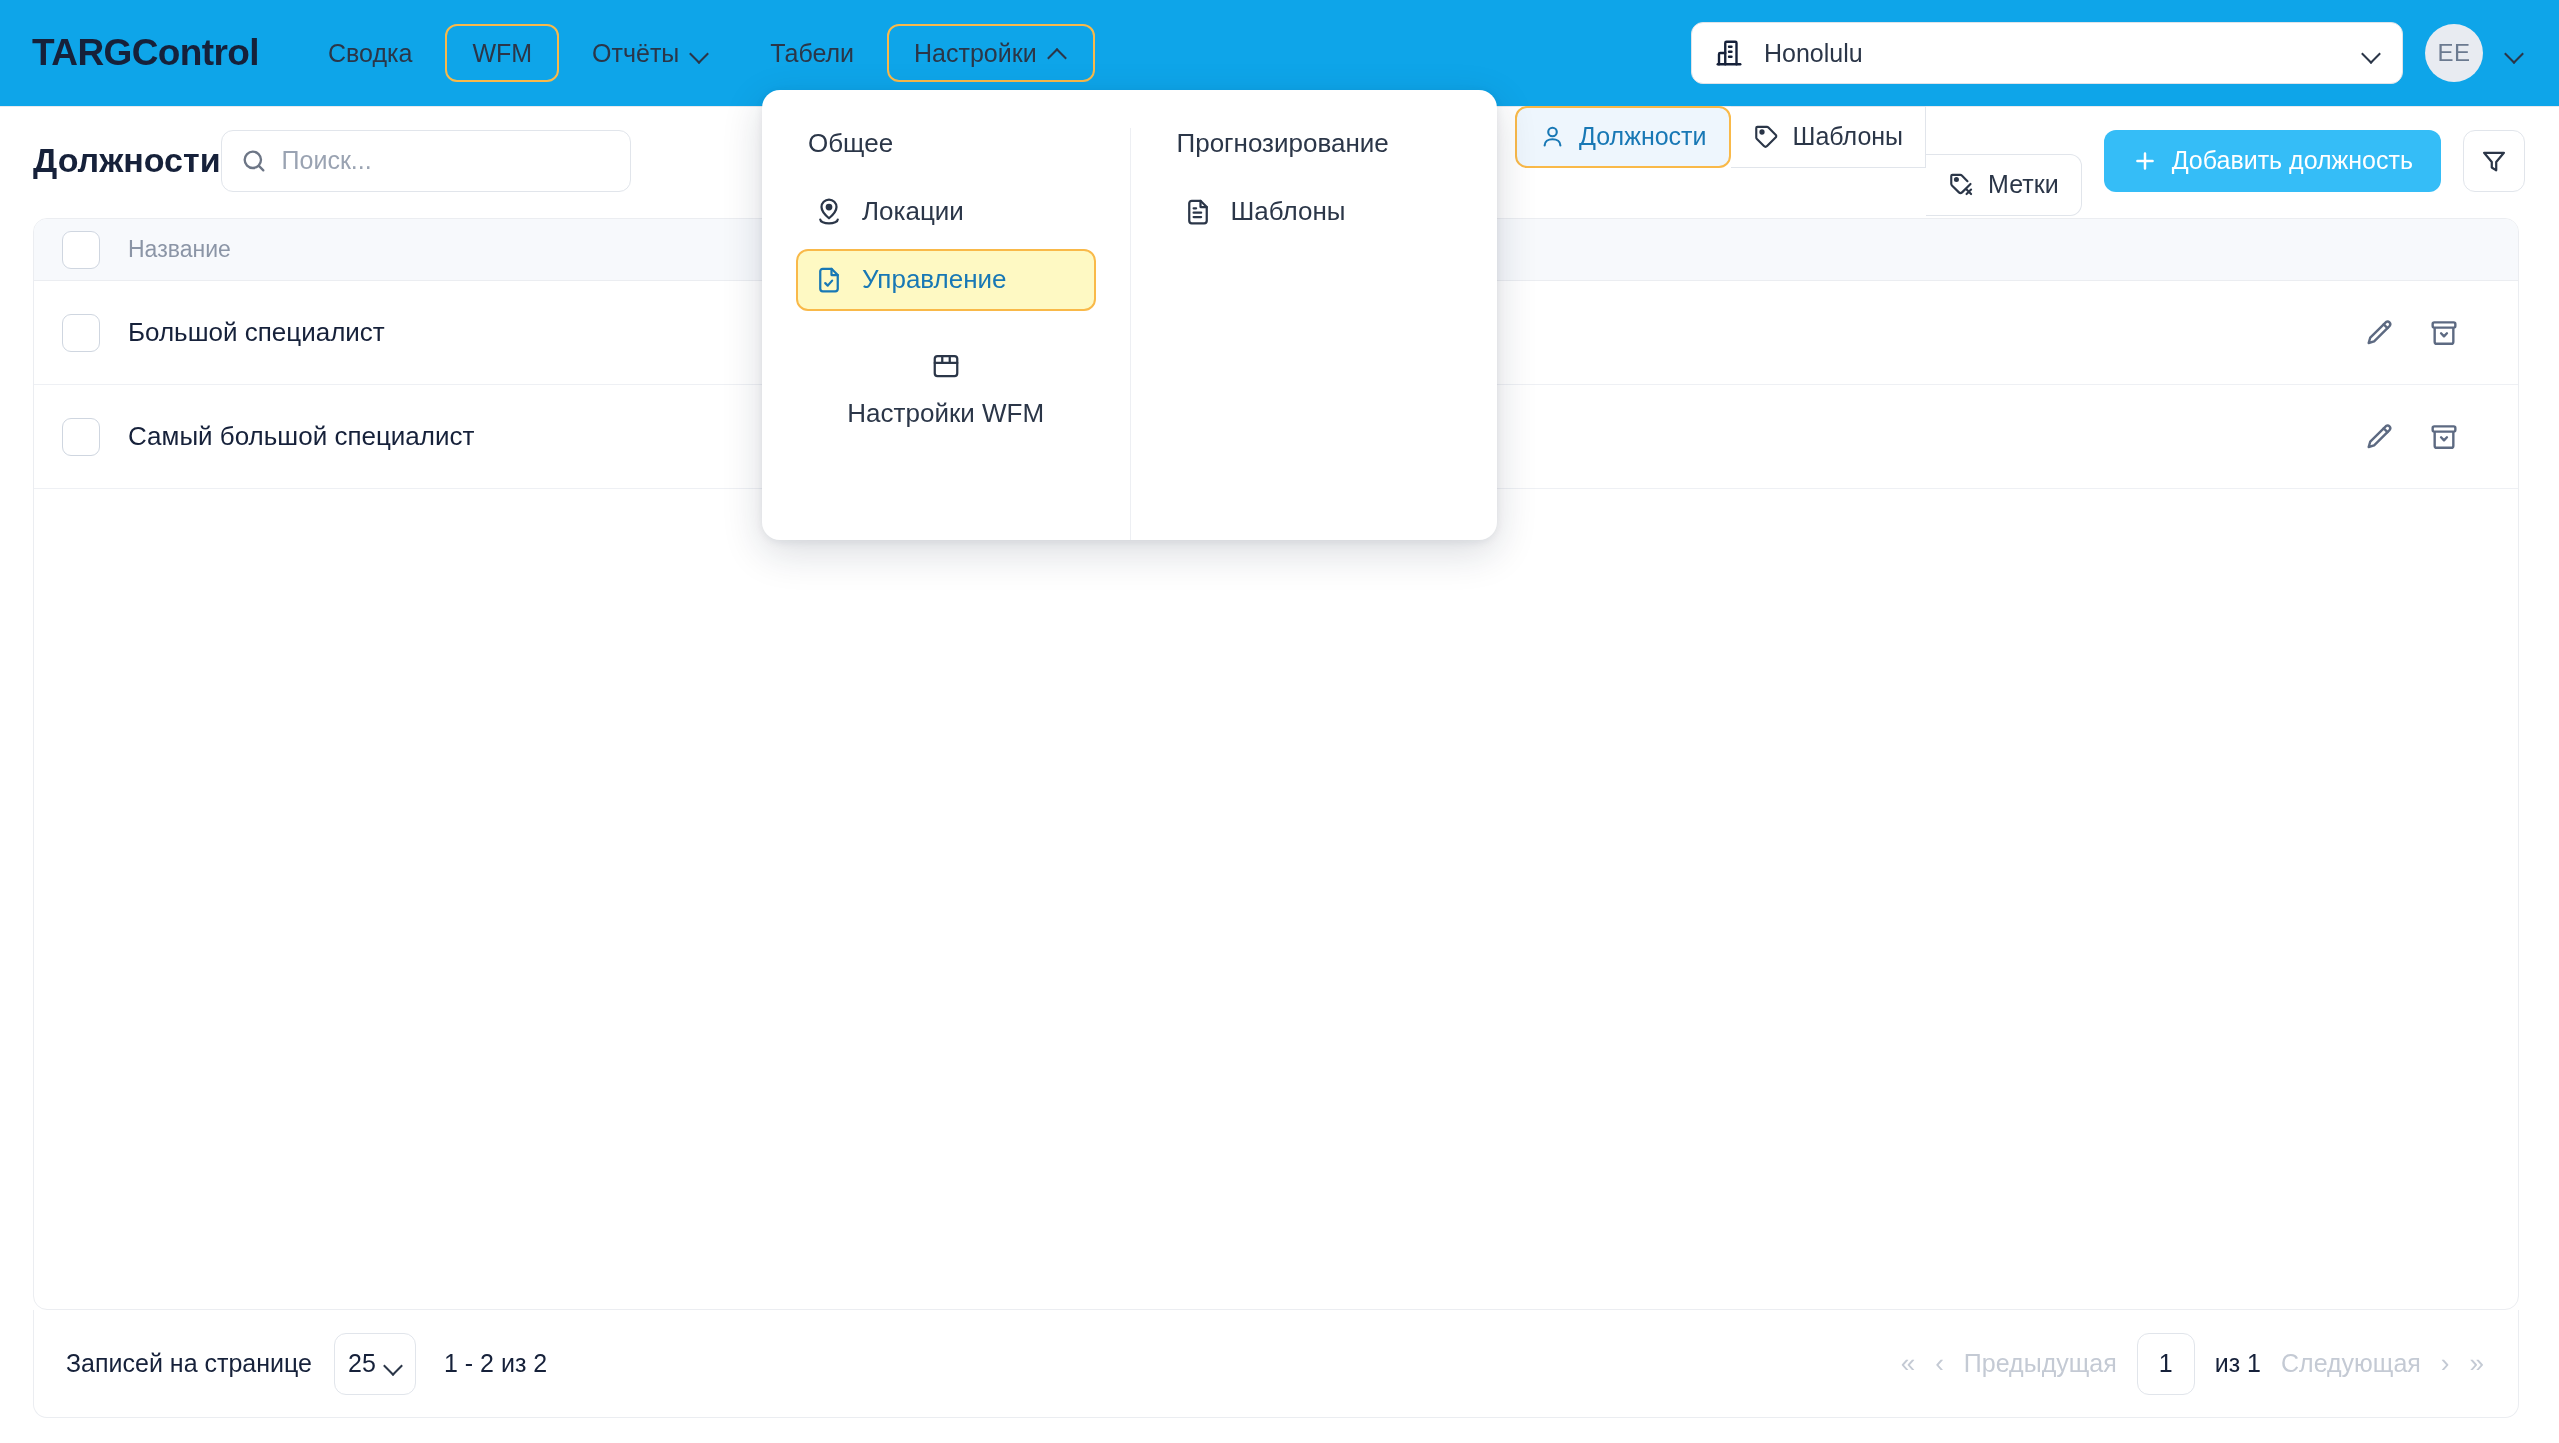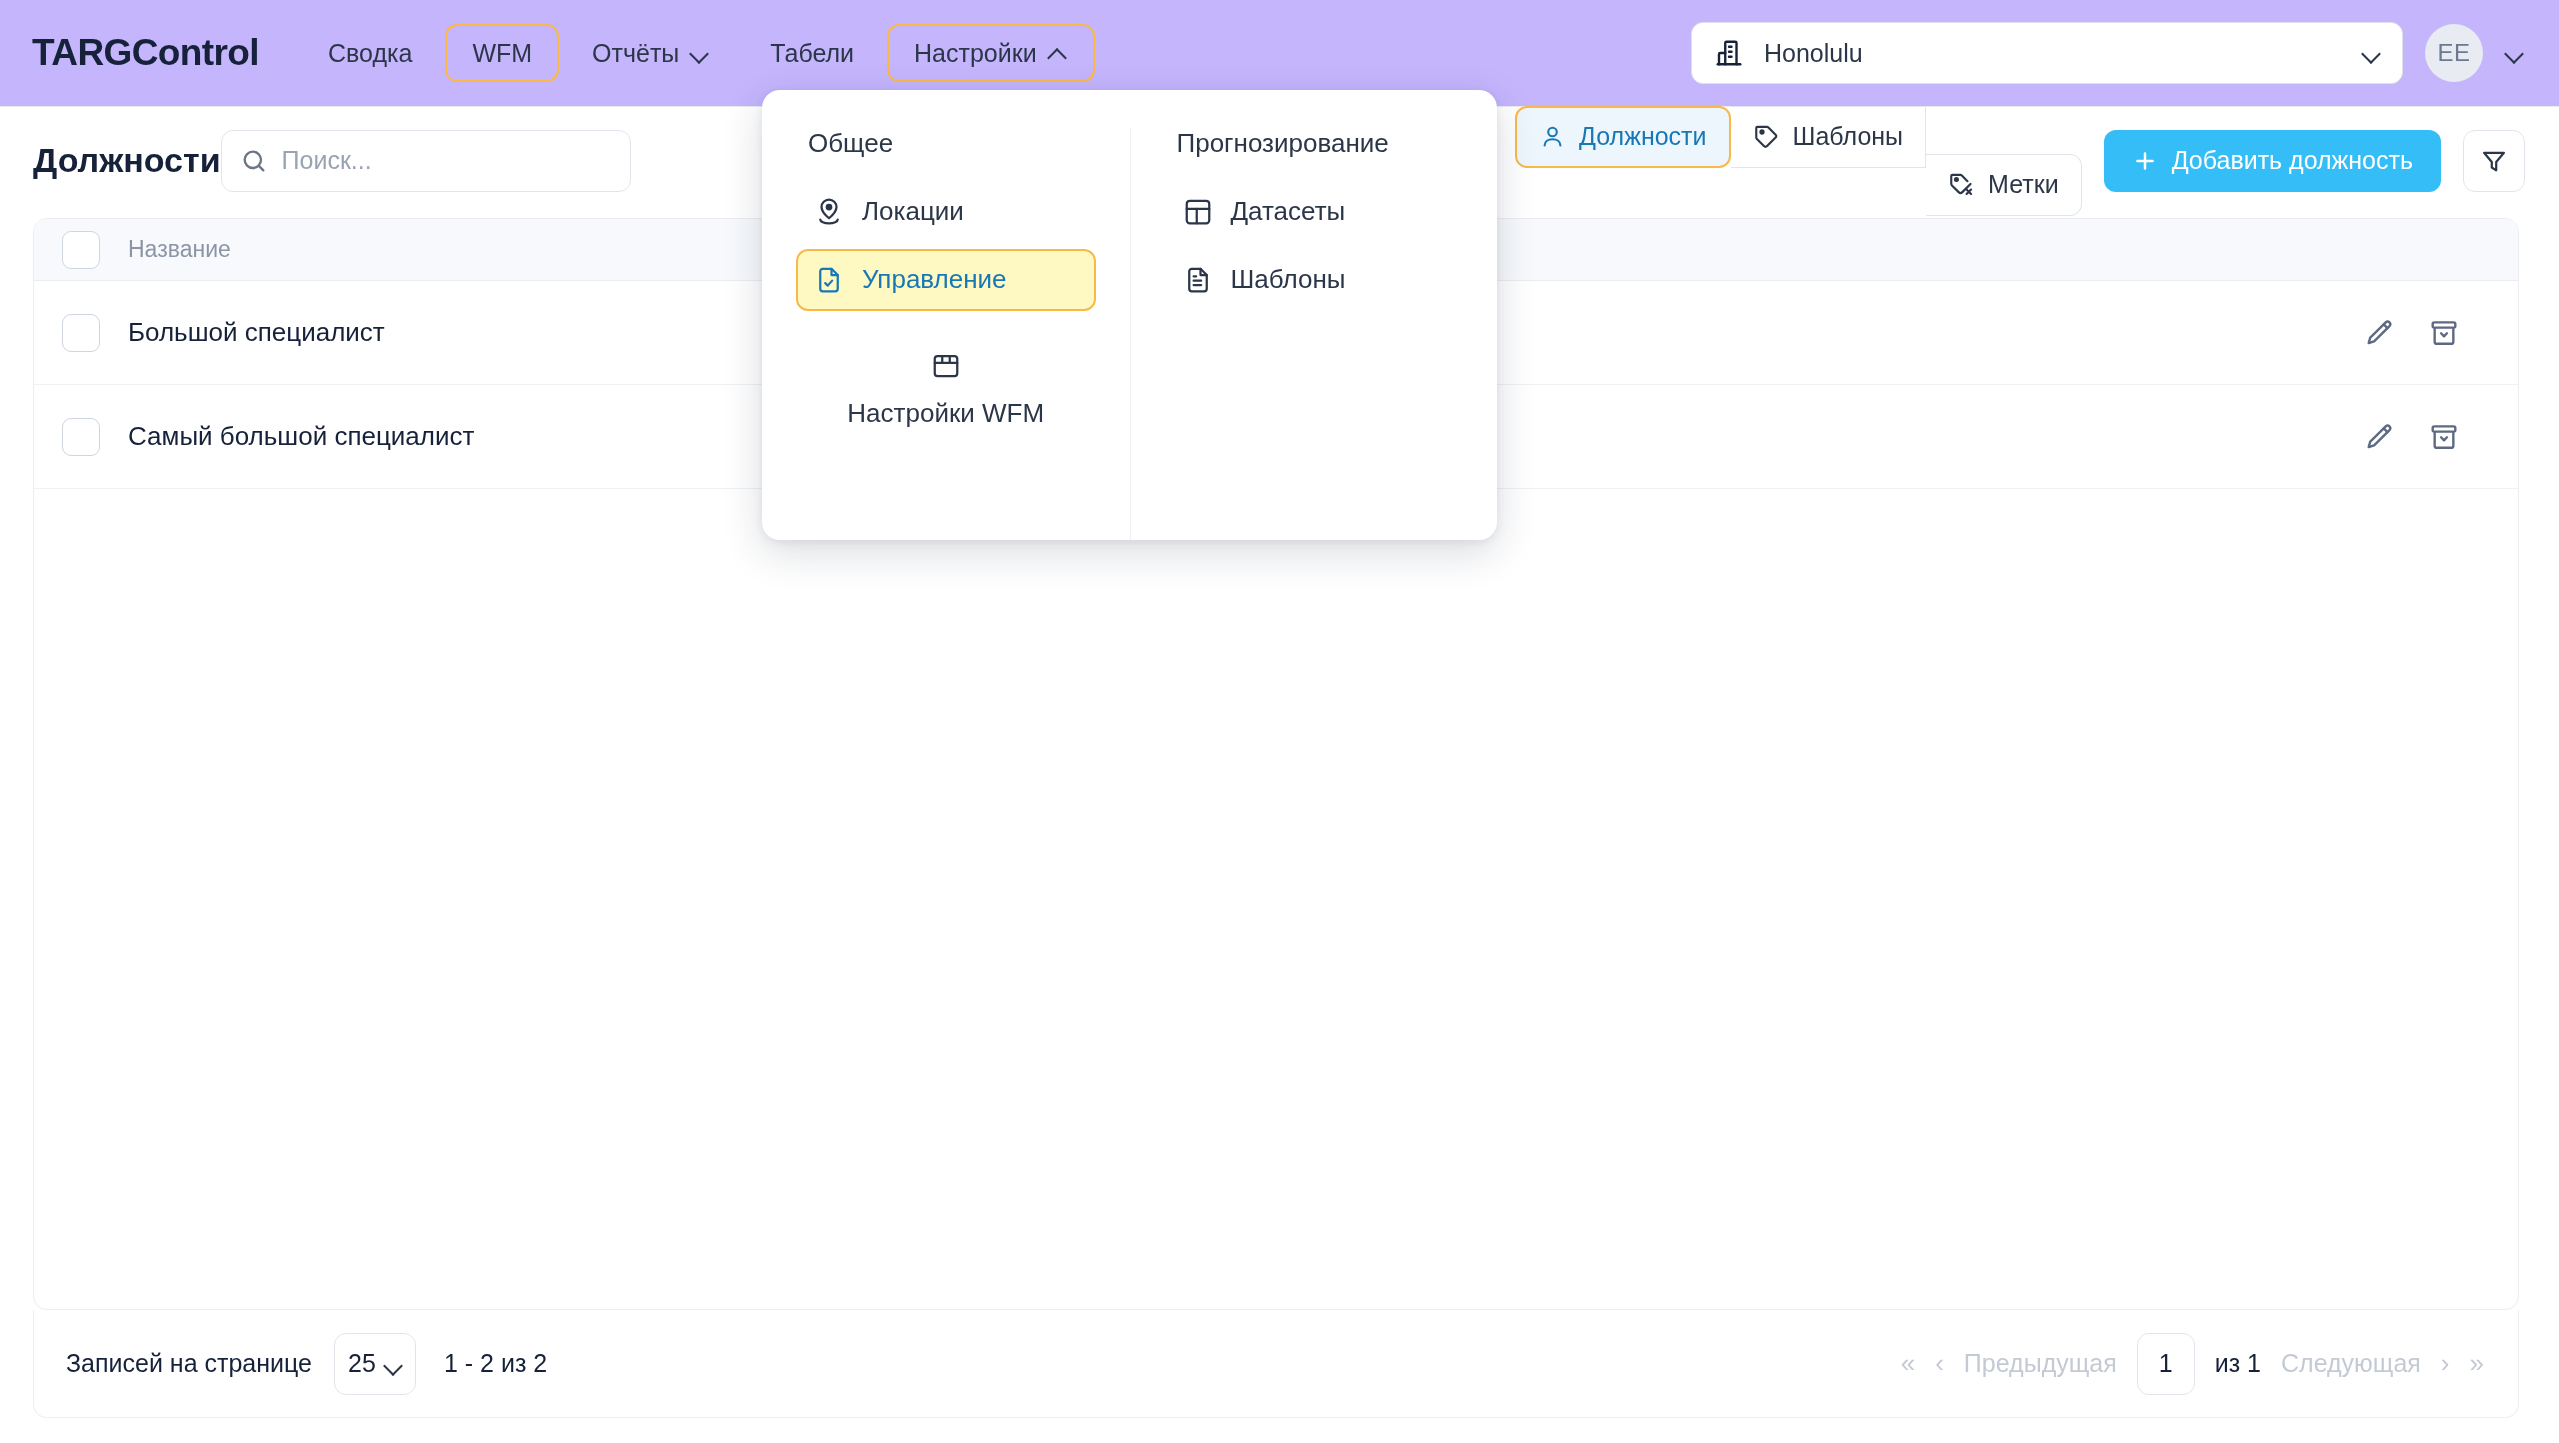--- a/index.html
+++ b/index.html
@@ -9,21 +9,21 @@
     background: #ffffff;
     font-family: "Liberation Sans", "DejaVu Sans", sans-serif;
     color: #2b3648;
     overflow: hidden;
   }
 
   
   .topnav {
     position: absolute; top: 0; left: 0;
     width: 2559px; height: 107px;
-    background: #c4b5fd;
+    background: #0ea5e9;
     border-bottom: 1px solid #e8eaee;
     display: flex; align-items: center;
   }
   .brand {
     margin-left: 32px;
     font-size: 37px; font-weight: 700; letter-spacing: -0.6px;
     color: #16213a;
     font-family: "Liberation Sans", "DejaVu Sans", sans-serif;
   }
   .nav-items { display: flex; align-items: center; gap: 6px; margin-left: 42px; }
@@ -284,30 +284,20 @@
           <path d="M9 4v5.5M15 4v5.5"></path>
         </svg>
       </span>
       <span class="lbl">Настройки WFM</span>
     </div>
   </div>
 
   <div class="dd-col right">
     <div class="dd-title">Прогнозирование</div>
 
-    <div class="dd-item">
-      <span>
-        <svg width="30" height="30" viewBox="0 0 24 24" fill="none" stroke="#2b3648" stroke-width="1.8" stroke-linecap="round" stroke-linejoin="round">
-          <rect x="3" y="3" width="18" height="18" rx="2.4"></rect>
-          <path d="M3 9.5h18"></path>
-          <path d="M11 9.5V21"></path>
-        </svg>
-      </span>
-      <span class="lbl">Датасеты</span>
-    </div>
 
     <div class="dd-item">
       <span>
         <svg width="30" height="30" viewBox="0 0 24 24" fill="none" stroke="#2b3648" stroke-width="1.8" stroke-linecap="round" stroke-linejoin="round">
           <path d="M14 3H7a2 2 0 0 0-2 2v14a2 2 0 0 0 2 2h10a2 2 0 0 0 2-2V8z"></path>
           <path d="M14 3v5h5"></path>
           <path d="M8.5 12.5h6M8.5 16h6M8.5 9h2"></path>
         </svg>
       </span>
       <span class="lbl">Шаблоны</span>

